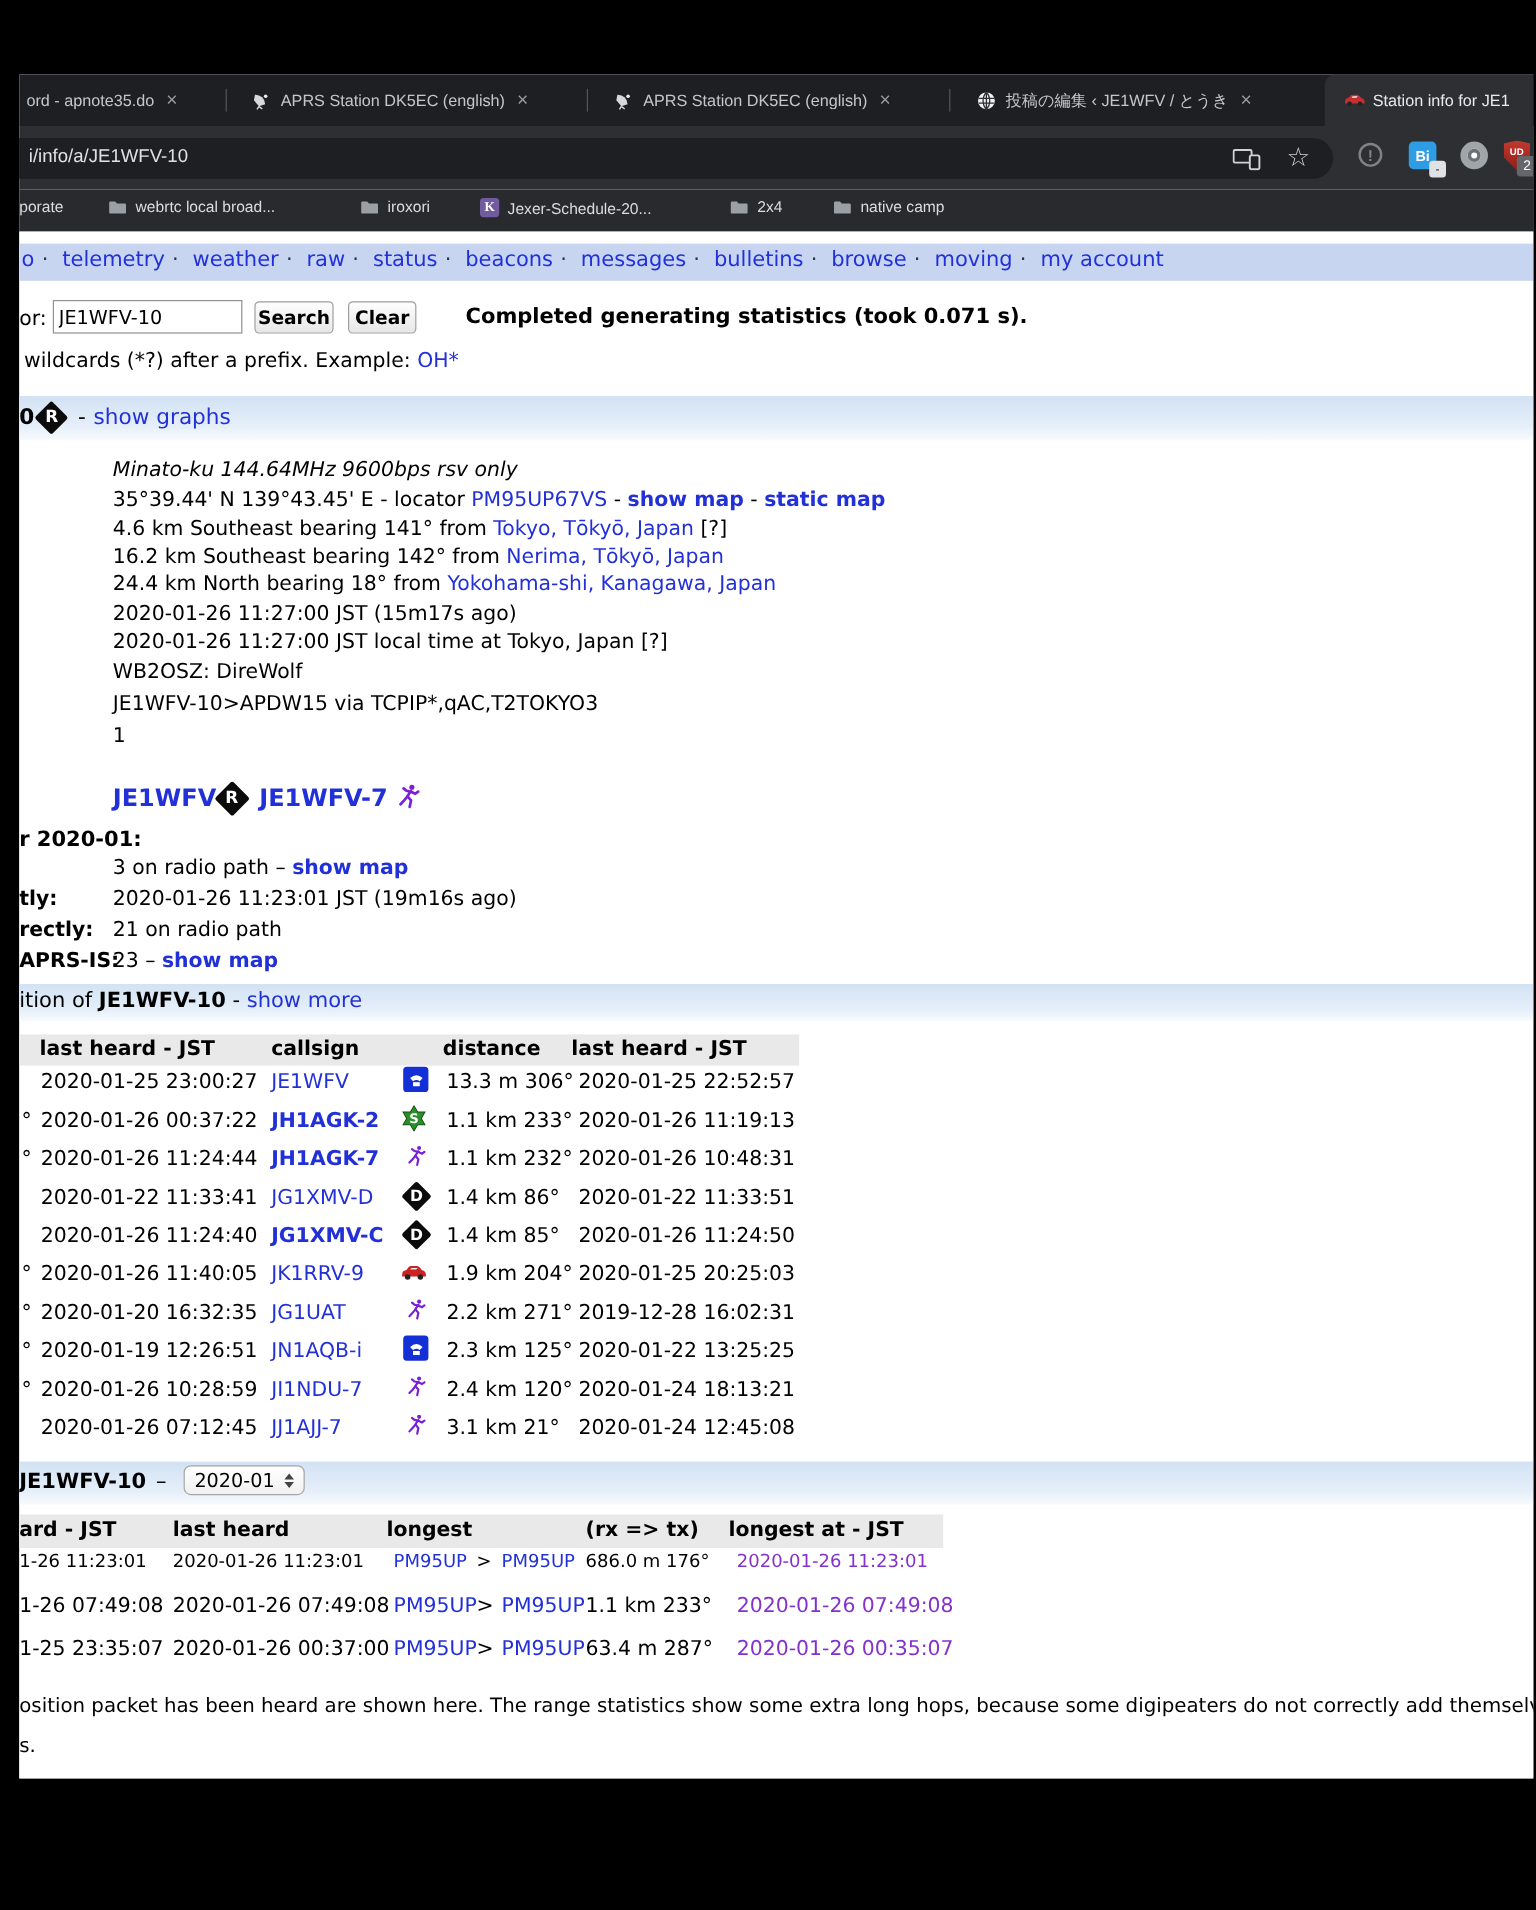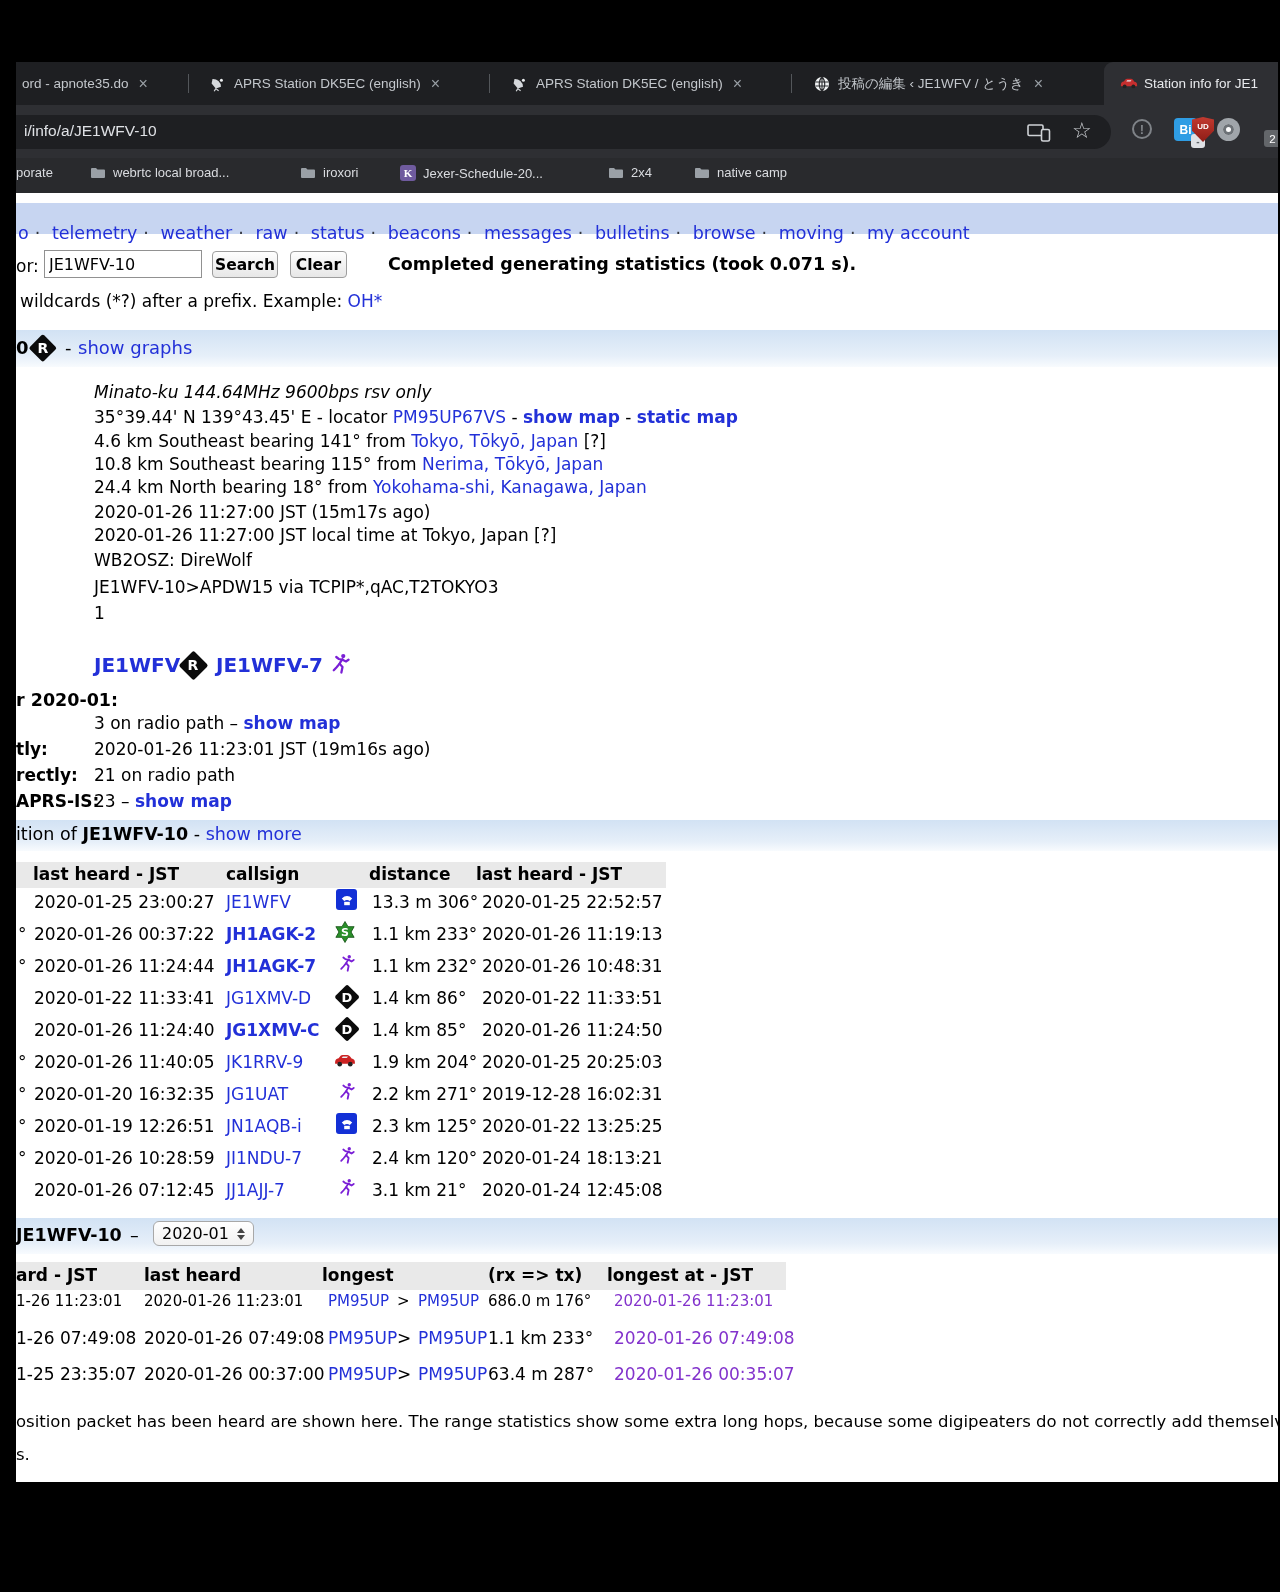--- a/index.html
+++ b/index.html
@@ -117,21 +117,21 @@
               <rect x="14.5" y="6.5" width="8" height="11.5" rx="1.5" fill="#1e1f22" stroke="#cfd2d6" stroke-width="1.6"></rect>
             </svg></span>
         <span class="tbicon" style="left:1080px;top:3px;font-size:22px;">☆</span>
       </div>
       <div class="infocirc" style="left:1116px;">!</div>
       <div class="biicon" style="left:1158px;">
         <span>Bi</span>
         <span class="bisub">-</span>
       </div>
       <div class="camicon" style="left:1201px;"></div>
-      <div class="shield" style="left:1176px;">
+      <div class="shield" style="left:1237px;">
           <span>UD</span>
         </div>
       <div class="extbadge" style="left:1248px;">2</div>
     </div>
 
     <div class="bookbar">
       <div class="bm" style="left:0;">
           <span>porate</span>
         </div>
       <div class="bm" style="left:74px;">
@@ -160,21 +160,21 @@
           <svg width="16" height="13" viewBox="0 0 16 13">
             <path d="M1 3 Q1 2 2 2 L6 2 L7.5 3.5 L14 3.5 Q15 3.5 15 4.5 L15 11 Q15 12 14 12 L2 12 Q1 12 1 11 Z" fill="#9aa0a6"></path>
           </svg>
           <span>native camp</span>
         </div>
     </div>
 
     <div class="page">
 
       <div class="band navband" style="top:10px;height:31px;">
-        <div class="abs" style="left:0;top:20px;font-size:17.5px;text-align:center;">
+        <div class="abs" style="left:0;top:4px;font-size:17.5px;text-align:center;">
           <a class="lk">o</a><span class="navsep">·</span>
           <a class="lk">telemetry</a><span class="navsep">·</span>
           <a class="lk">weather</a><span class="navsep">·</span>
           <a class="lk">raw</a><span class="navsep">·</span>
           <a class="lk">status</a><span class="navsep">·</span>
           <a class="lk">beacons</a><span class="navsep">·</span>
           <a class="lk">messages</a><span class="navsep">·</span>
           <a class="lk">bulletins</a><span class="navsep">·</span>
           <a class="lk">browse</a><span class="navsep">·</span>
           <a class="lk">moving</a><span class="navsep">·</span>
@@ -202,21 +202,21 @@
       </div>
 
       <div class="abs i" style="left:78px;top:189px;font-size:17px;text-align:center;">Minato-ku 144.64MHz 9600bps rsv only</div>
       <div class="abs" style="left:78px;top:214px;font-size:17px;">
         <span>35°39.44' N 139°43.45' E - locator </span><a class="lk">PM95UP67VS</a><span> - </span><a class="lk lkb">show map</a><span> - </span><a class="lk lkb">static map</a>
       </div>
       <div class="abs" style="left:78px;top:238px;font-size:17px;">
         <span>4.6 km Southeast bearing 141° from </span><a class="lk">Tokyo, Tōkyō, Japan</a><span> [?]</span>
       </div>
       <div class="abs" style="left:78px;top:261px;font-size:17px;">
-        <span>10.8 km Southeast bearing 115° from </span><a class="lk">Nerima, Tōkyō, Japan</a>
+        <span>16.2 km Southeast bearing 142° from </span><a class="lk">Nerima, Tōkyō, Japan</a>
       </div>
       <div class="abs" style="left:78px;top:284px;font-size:17px;">
         <span>24.4 km North bearing 18° from </span><a class="lk">Yokohama-shi, Kanagawa, Japan</a>
       </div>
       <div class="abs" style="left:78px;top:309px;font-size:17px;">2020-01-26 11:27:00 JST (15m17s ago)</div>
       <div class="abs" style="left:78px;top:332px;font-size:17px;">2020-01-26 11:27:00 JST local time at Tokyo, Japan [?]</div>
       <div class="abs" style="left:78px;top:357px;font-size:17px;">WB2OSZ: DireWolf</div>
       <div class="abs" style="left:78px;top:384px;font-size:17px;">JE1WFV-10&gt;APDW15 via TCPIP*,qAC,T2TOKYO3</div>
       <div class="abs" style="left:78px;top:410px;font-size:17px;">1</div>
 

